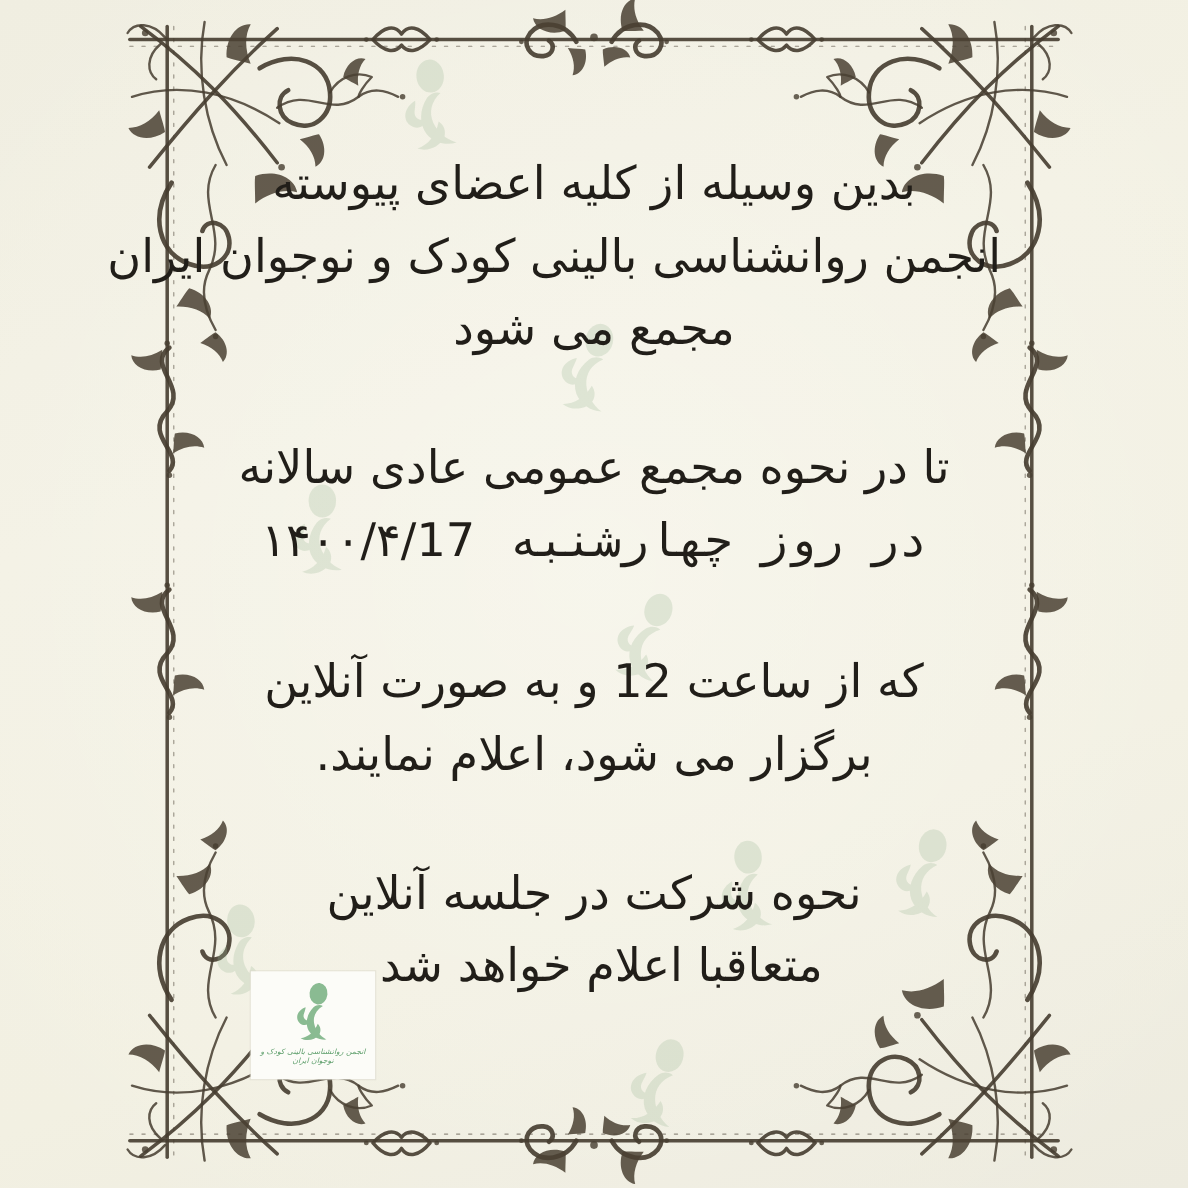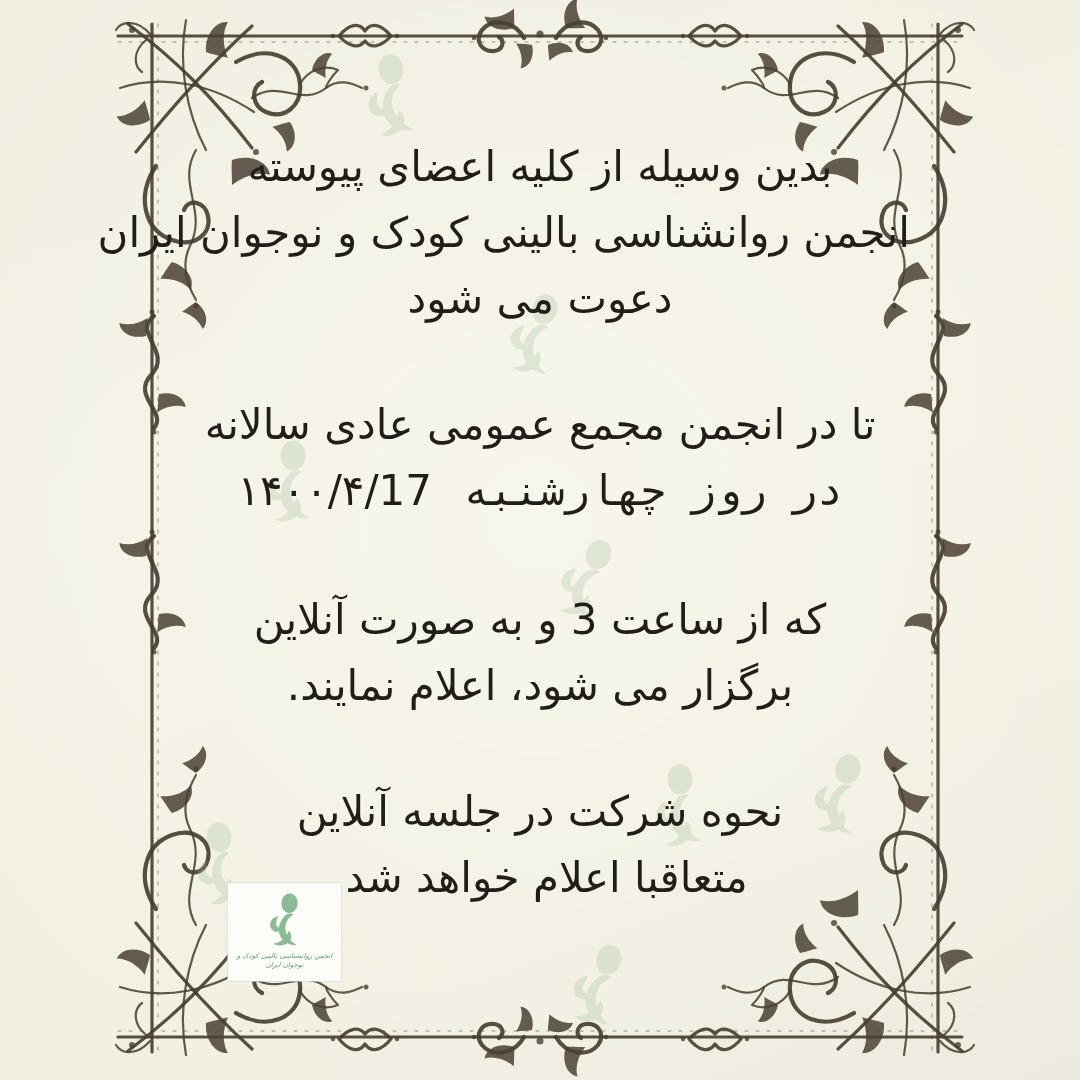--- a/index.html
+++ b/index.html
@@ -163,31 +163,31 @@
     <use href="#figmark" transform="translate(678,808) rotate(-10)"></use>
     <use href="#figmark" transform="translate(838,796) rotate(6)"></use>
     <use href="#figmark" transform="translate(219,866) rotate(-14)"></use>
     <use href="#figmark" transform="translate(597,986) rotate(10)"></use>
   </svg>
 
   <main class="content">
     <p class="para">
       <span class="line">بدین وسیله از کلیه اعضای پیوسته</span>
       <span class="line">انجمن روانشناسی بالینی کودک و نوجوان ایران</span>
-      <span class="line">دعوت می شود</span>
-    </p>
-    <p class="para">
-      <span class="line">تا در انجمن مجمع عمومی عادی سالانه</span>
+      <span class="line">مجمع می شود</span>
+    </p>
+    <p class="para">
+      <span class="line">تا در نحوه مجمع عمومی عادی سالانه</span>
       <span class="line">
         <span class="date-prefix">در روز چهارشنبه</span>
         <span dir="ltr">۱۴۰۰/۴/17</span>
       </span>
     </p>
     <p class="para">
-      <span class="line">که از ساعت 3 و به صورت آنلاین</span>
+      <span class="line">که از ساعت 12 و به صورت آنلاین</span>
       <span class="line">برگزار می شود، اعلام نمایند.</span>
     </p>
     <p class="para">
       <span class="line">نحوه شرکت در جلسه آنلاین</span>
       <span class="line">متعاقبا اعلام خواهد شد.</span>
     </p>
   </main>
 
   <div class="logo">
     <svg class="logo-fig" viewBox="-34 -50 68 92" aria-hidden="true">

